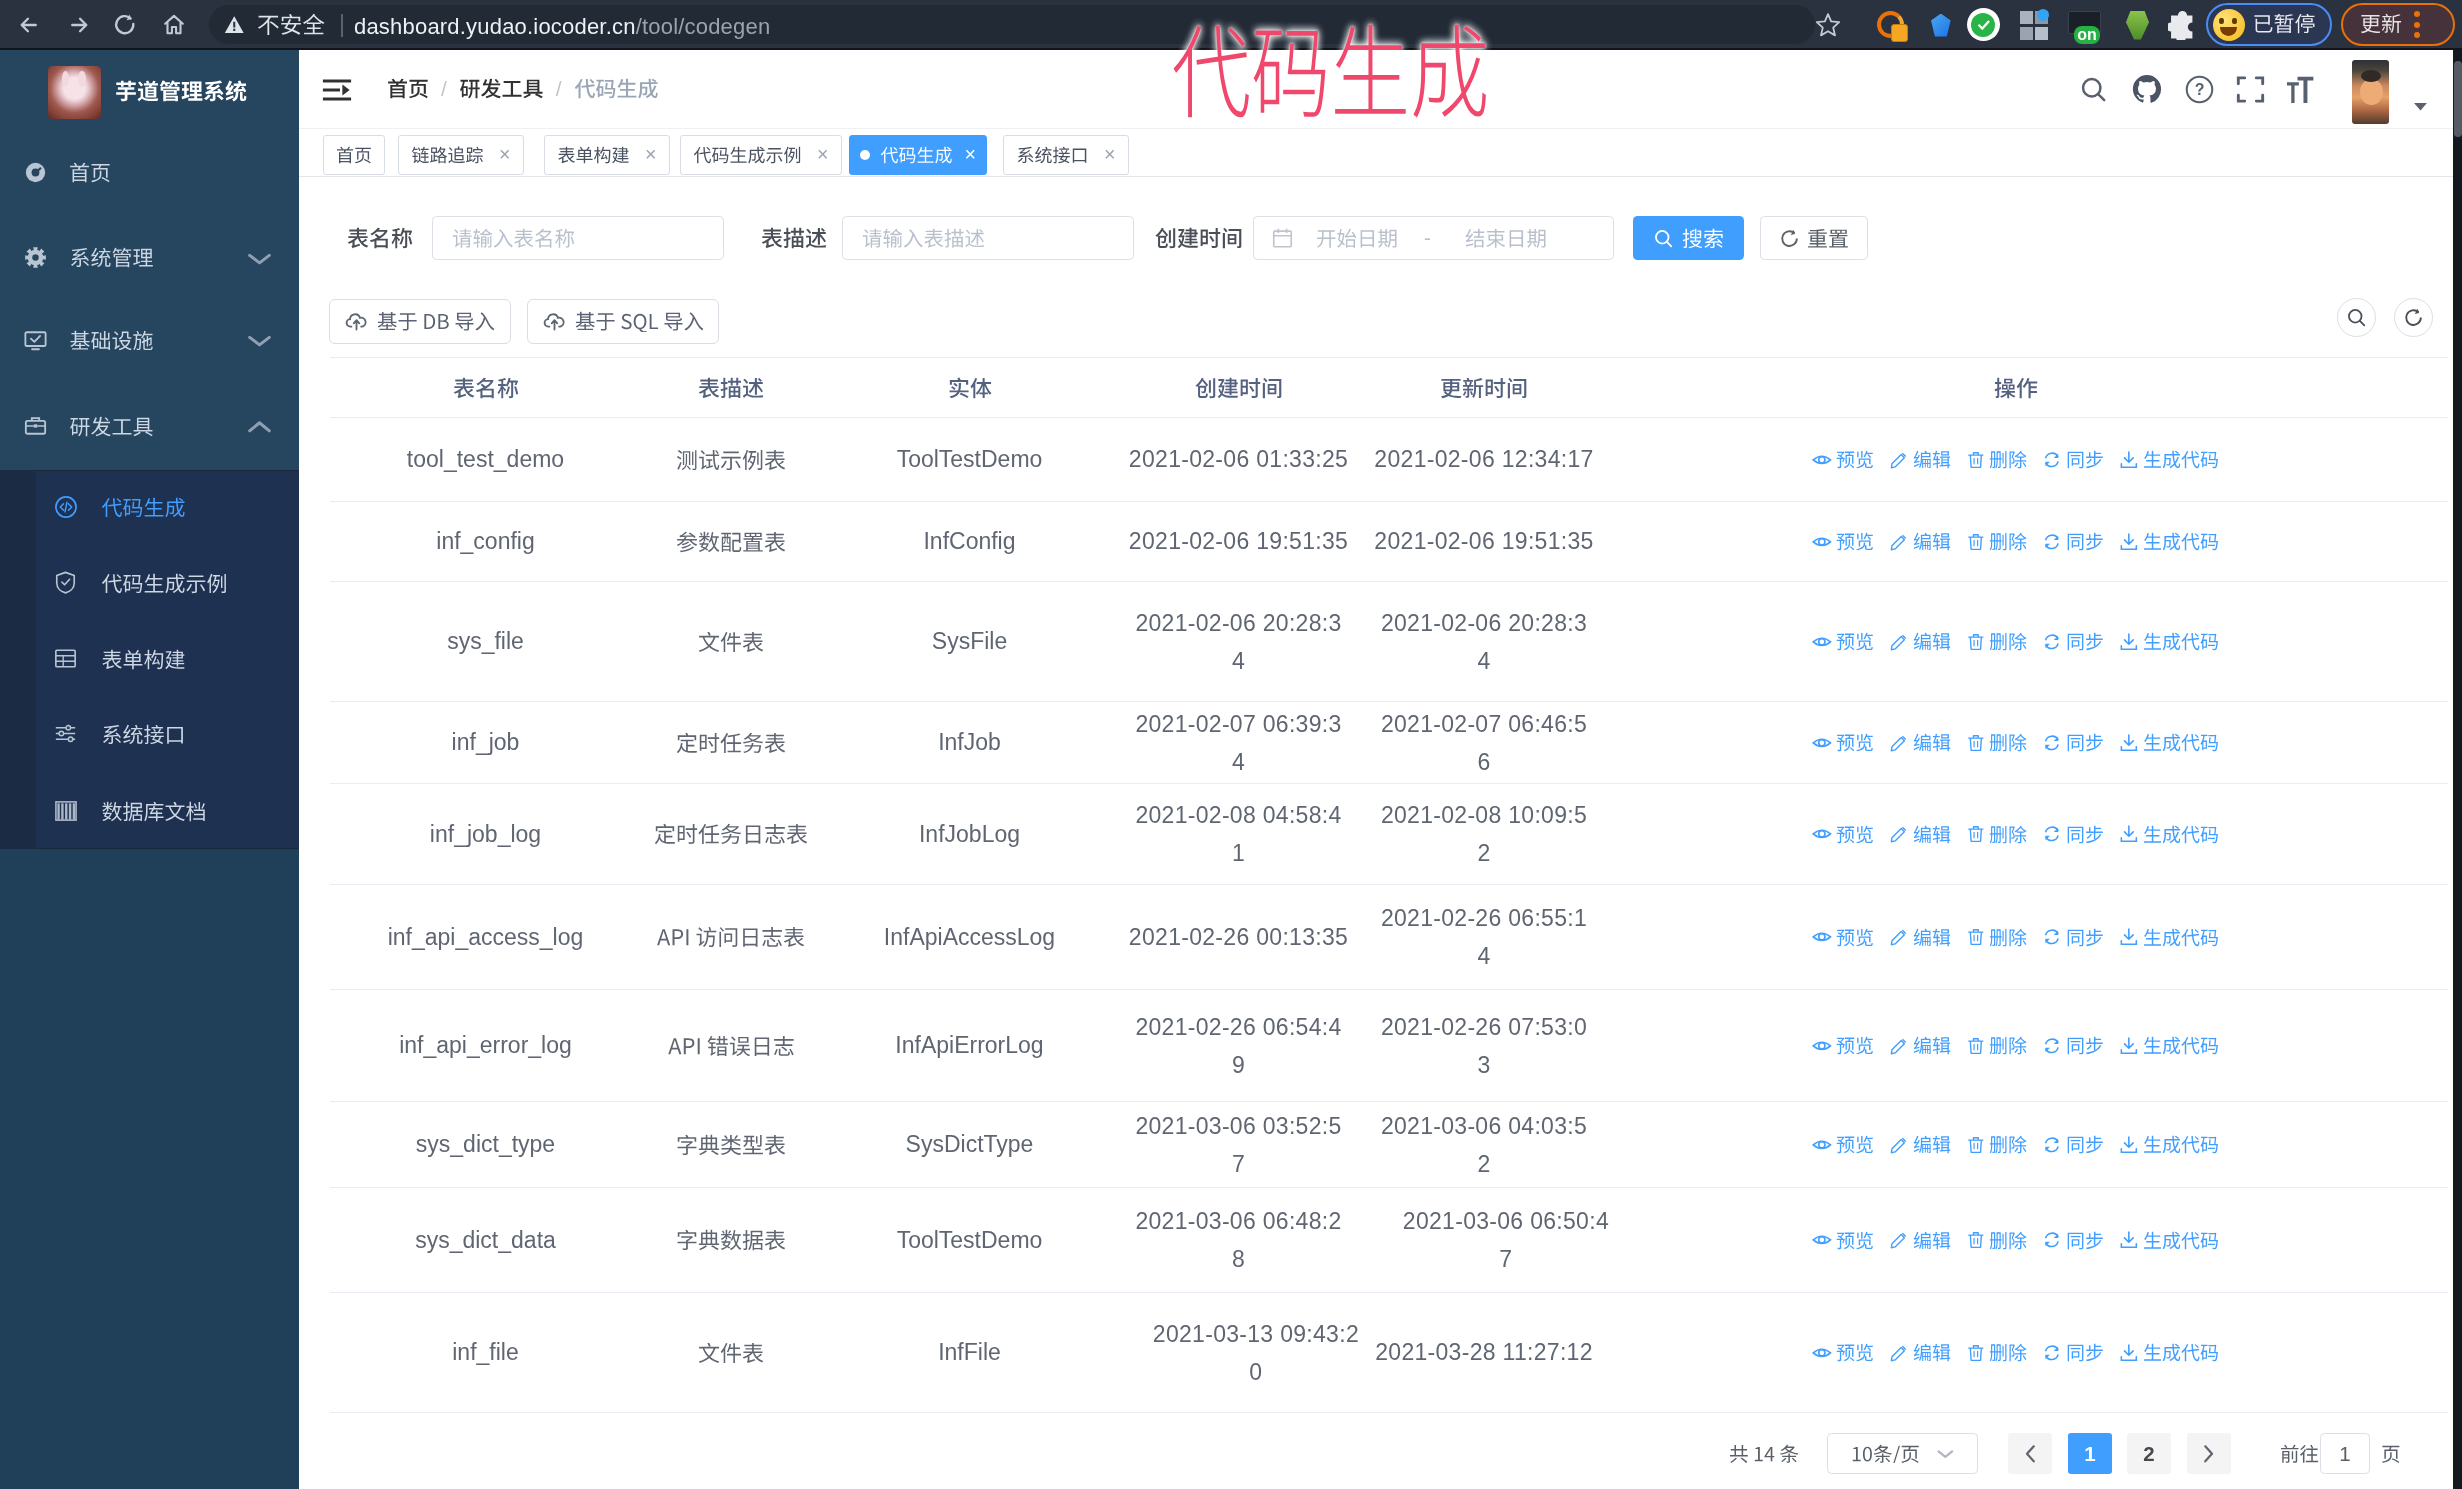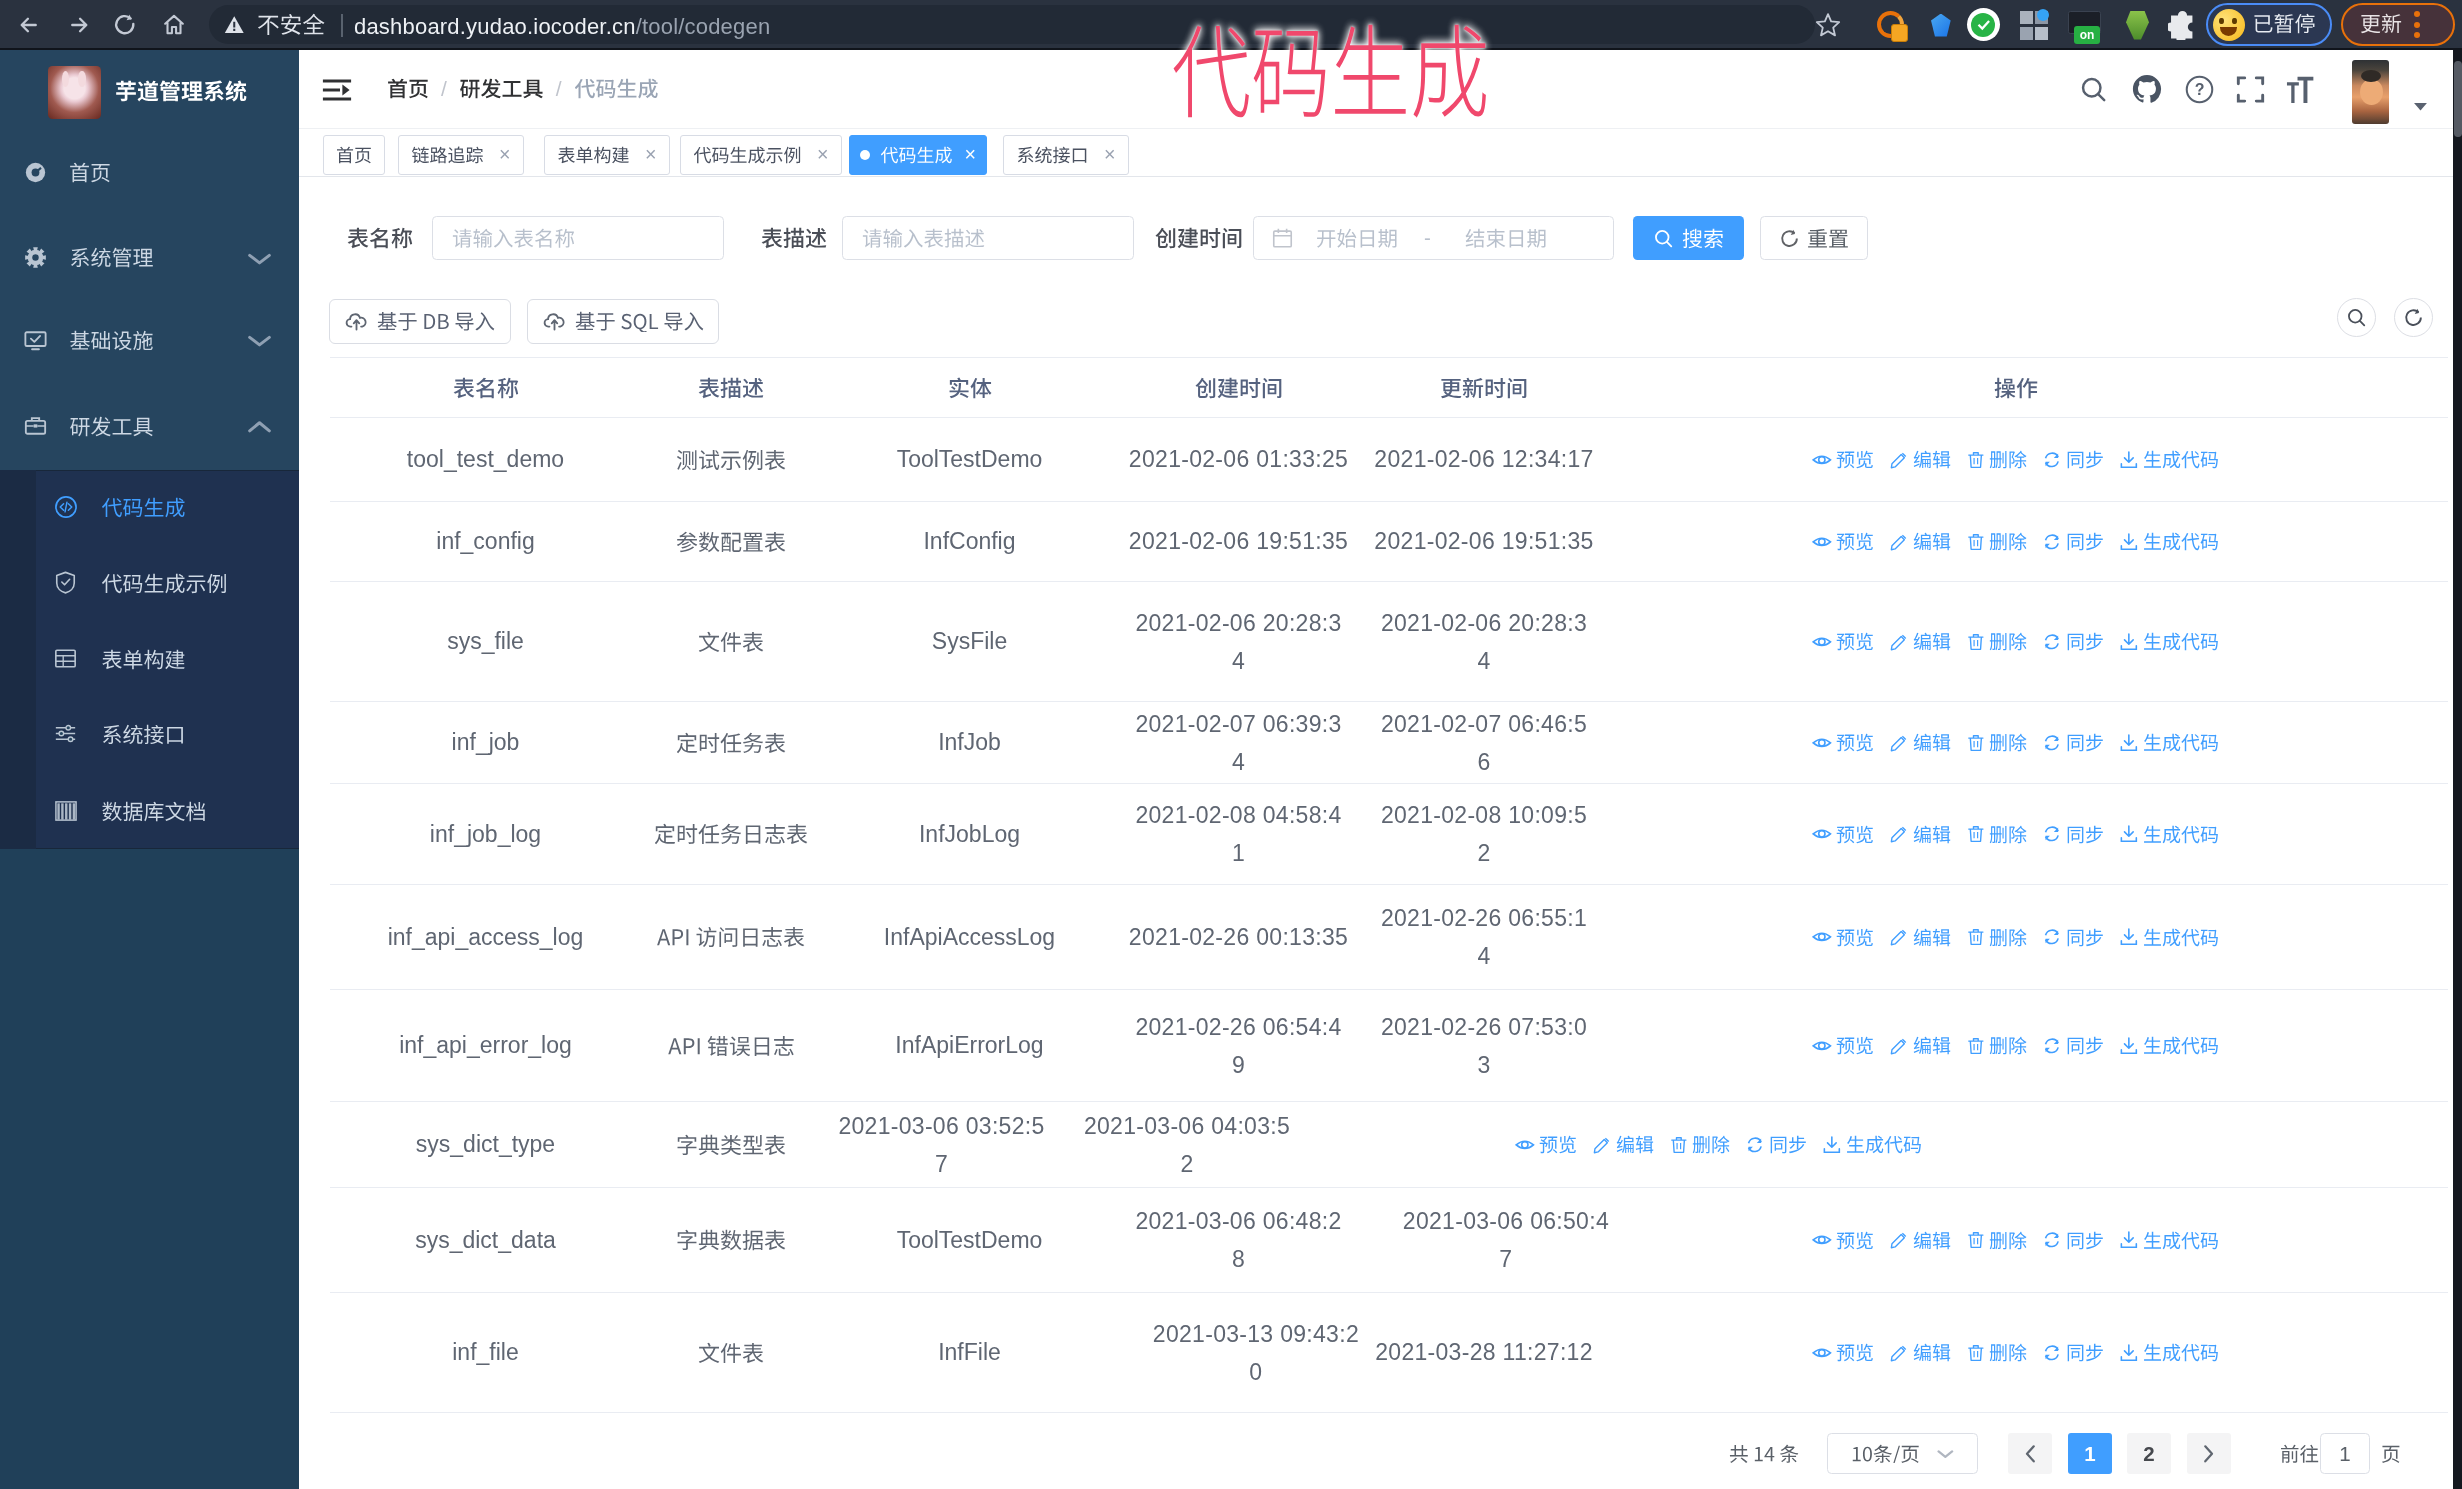--- a/index.html
+++ b/index.html
@@ -97,21 +97,21 @@
     <div class="abs" style="left:1971px;top:13px;width:24px;height:24px;border-radius:50%;background:#28b446"></div>
     <div class="abs" style="left:1977px;top:18px"><svg width="13.6" height="13.6" viewBox="0 0 18 18" style="">
         <path d="M2 9 L7 14 L16 4" stroke="#fff" stroke-width="3" fill="none"></path>
       </svg></div>
     <div class="abs" style="left:2020px;top:11.4px;width:13px;height:13px;background:#aab2bd"></div>
     <div class="abs" style="left:2035px;top:11.4px;width:13px;height:13px;background:#8d97a5"></div>
     <div class="abs" style="left:2020px;top:26.5px;width:13px;height:13px;background:#9aa3b0"></div>
     <div class="abs" style="left:2035px;top:26.5px;width:13px;height:13px;background:#b6bec9"></div>
     <div class="abs" style="left:2037px;top:9px;width:12px;height:12px;border-radius:50%;background:#35a3f5"></div>
     <div class="abs" style="left:2068px;top:10.6px;width:33px;height:23px;background:#1b1f27;border-radius:2.3px;border:1.5px solid #3a4250"></div>
-    <div class="abs fx" style="left:2074px;top:26px;width:26px;height:18px;background:#27b043;border-radius:3px;color:#fff;font-size:12px;font-weight:bold;justify-content:center">on</div>
+    <div class="abs fx" style="left:2074px;top:26px;width:26px;height:18px;background:#27b043;border-radius:8px;color:#fff;font-size:16px;font-weight:bold;justify-content:center">on</div>
     <div class="abs" style="left:2126px;top:10.6px;width:23px;height:29px;background:linear-gradient(180deg,#8bc34a,#4c8c2b);clip-path:polygon(20% 0,80% 0,100% 40%,65% 100%,35% 100%,0 40%)"></div>
     <div class="abs" style="left:2168px;top:10.6px"><svg width="29" height="29" viewBox="0 0 38 38" style="">
         <path d="M13 6 a6 6 0 0 1 12 0 h7 v9 a6 6 0 0 0 0 12 v9 h-9 a6 6 0 0 1 -12 0 h-7 v-9 a6 6 0 0 1 0-12 v-9 z" fill="#e8eaed"></path>
       </svg></div>
     <div class="abs fx" style="left:2206px;top:3px;width:126px;height:43px;border:2.3px solid #4a8cf7;border-radius:22px;background:#2b3752">
       <div style="margin-left:4.5px;width:32px;height:32px;border-radius:50%;background:radial-gradient(circle at 35% 35%,#ffe27a,#f7b716);position:relative">
         <div style="position:absolute;left:6.8px;top:9px;width:4.5px;height:6.8px;border-radius:50%;background:#5d3a00"></div>
         <div style="position:absolute;left:19.7px;top:9px;width:4.5px;height:6.8px;border-radius:50%;background:#5d3a00"></div>
         <div style="position:absolute;left:7.6px;top:18px;width:16.7px;height:9px;border-radius:0 0 9px 9px;background:#7a3b00"></div>
       </div>
@@ -934,20 +934,21 @@
         </span>
       </div>
     </div>
     <div style="display:flex;height:86px;border-top:1.5px solid #e9ecf2;color:#5f6672;font-size:23px">
       <div class="fx" style="width:311px;justify-content:center">sys_dict_type</div>
       <div class="fx" style="width:180px;justify-content:center">
         <svg class="tx" width="110" height="22" viewBox="0 0 5000 1000" style="">
           <use href="#t43" fill="#5f6672"></use>
         </svg>
       </div>
+      <div class="fx" style="width:297px;justify-content:center">SysDictType</div>
       <div class="fx" style="width:241px;justify-content:center;letter-spacing:0.3px">
         <div style="text-align:center;line-height:38px">2021-03-06 03:52:5<br>7</div>
       </div>
       <div class="fx" style="width:250px;justify-content:center;letter-spacing:0.3px">
         <div style="text-align:center;line-height:38px">2021-03-06 04:03:5<br>2</div>
       </div>
       <div class="fx" style="width:839px;justify-content:center;padding-right:26px">
         <span class="fx" style="margin:0 7.6px">
           <svg width="19.7" height="19.7" viewBox="0 0 26 26" style="">
             <path d="M1.56 13.0 Q13.0 3.38 24.439999999999998 13.0 Q13.0 22.62 1.56 13.0 Z" stroke="#409eff" stroke-width="2.08" fill="none"></path>

